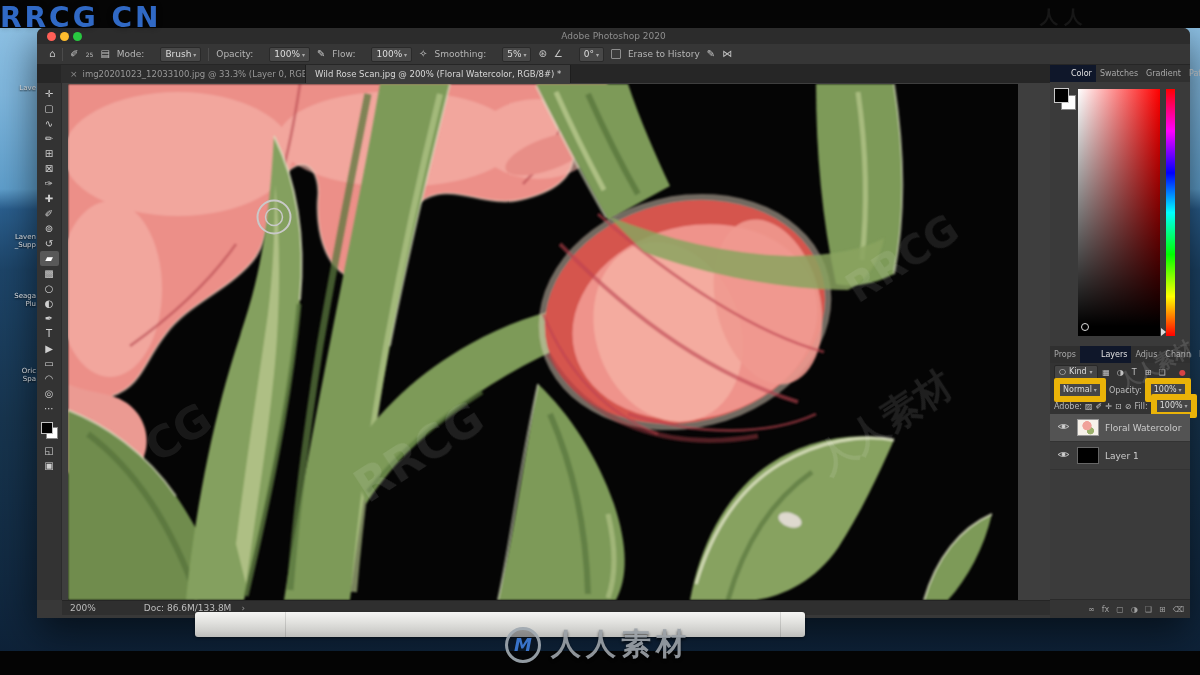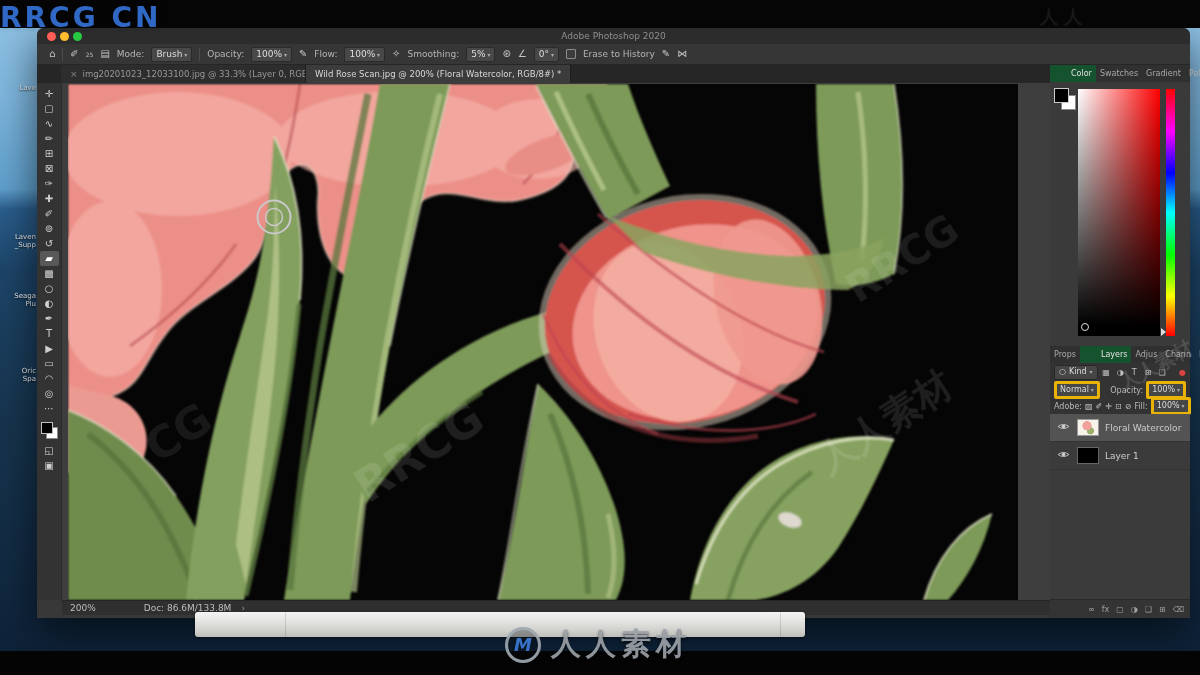--- a/index.html
+++ b/index.html
@@ -34,21 +34,21 @@
   .titlebar{position:absolute;left:0;top:0;right:0;height:16px;background:#2c2c2c;border-radius:7px 7px 0 0;}
   .tl{position:absolute;top:4px;width:9px;height:9px;border-radius:50%;}
   .title{position:absolute;left:0;right:0;top:3px;text-align:center;font-size:9px;color:#8f8f8f;}
   
   .options{position:absolute;left:0;top:16px;right:0;height:21px;background:#363636;
     border-bottom:1px solid #262626;display:flex;align-items:center;gap:7px;padding-left:12px;
     font-size:9px;color:#b5b5b5;box-sizing:border-box;}
   .ico{color:#c4c4c4;font-size:10px;line-height:10px;}
   .sep{width:1px;height:13px;background:#4b4b4b;}
   .val{background:#484848;border:1px solid #2a2a2a;border-radius:2px;padding:0 4px;height:13px;
-    line-height:12px;color:#dedede;white-space:nowrap;}
+    line-height:12px;color:#dedede;white-space:nowrap;margin-left:9px;}
   .val::after{content:" ▾";font-size:6px;color:#aaa;}
   .chk{width:8px;height:8px;border:1px solid #8d8d8d;border-radius:1px;background:#3c3c3c;}
   .bdot{width:7px;height:7px;border-radius:50%;background:#e8e8e8;margin:0 auto;}
   .bnum{font-size:6px;color:#bbb;text-align:center;line-height:6px;}
   
   .tabbar{position:absolute;left:0;top:37px;right:0;height:18px;background:#262626;display:flex;
     padding-left:24px;box-sizing:border-box;}
   .tab{height:18px;line-height:18px;font-size:8.5px;padding:0 9px;color:#989898;background:#2d2d2d;
     border-right:1px solid #1e1e1e;white-space:nowrap;overflow:hidden;display:flex;gap:5px;align-items:center;}
   .tab.active{background:#3c3c3c;color:#d8d8d8;}
@@ -69,21 +69,21 @@
   .statusbar{position:absolute;left:25px;top:572px;width:988px;height:15px;background:#2f2f2f;
     border-top:1px solid #252525;display:flex;align-items:center;font-size:9px;color:#bdbdbd;
     padding-left:8px;box-sizing:border-box;}
   .statusbar .zoomv{margin-right:48px;}
   .statusbar .chev{margin-left:10px;color:#9a9a9a;}
   
   .dock{position:absolute;left:1013px;top:37px;width:140px;height:553px;background:#333;}
   .ptabs{position:absolute;left:0;right:0;height:17px;background:#303030;display:flex;align-items:center;
     font-size:8px;color:#a8a8a8;}
   .ptab{padding:0 4px;line-height:17px;white-space:nowrap;}
-  .ptab.active{background:#14532d;color:#e2e2e2;padding-left:21px;}
+  .ptab.active{background:#0f172a;color:#e2e2e2;padding-left:21px;}
   .cp-body{position:absolute;left:0;top:17px;right:0;height:264px;background:#3a3a3a;}
   .cp-sw{position:relative;width:22px;height:22px;margin:6px 0 0 4px;}
   .cp-sw .fg{position:absolute;left:0;top:0;width:13px;height:13px;background:#000;border:1px solid #c9c9c9;z-index:2;}
   .cp-sw .bgc{position:absolute;right:0;bottom:0;width:13px;height:13px;background:#fff;border:1px solid #888;}
   .grad-sq{position:absolute;left:28px;top:7px;width:82px;height:247px;
     background:linear-gradient(to bottom,rgba(0,0,0,0),#000 96%),linear-gradient(to right,#fff,#f00);}
   .grad-cursor{position:absolute;left:3px;bottom:5px;width:6px;height:6px;border:1px solid #ddd;border-radius:50%;}
   .hue{position:absolute;left:116px;top:7px;width:9px;height:247px;
     background:linear-gradient(180deg,#f00 0%,#f0f 17%,#00f 34%,#0ff 50%,#0f0 67%,#ff0 84%,#f00 100%);}
   .hue-arrow{position:absolute;left:111px;top:246px;width:0;height:0;
@@ -92,21 +92,21 @@
   .lp-row{position:absolute;left:0;right:0;display:flex;align-items:center;gap:3px;
     padding:0 4px;font-size:8px;color:#b8b8b8;box-sizing:border-box;}
   .lp-filter{top:298px;height:18px;}
   .kind-box{display:flex;align-items:center;gap:3px;background:#464646;border:1px solid #282828;
     border-radius:2px;height:13px;line-height:12px;padding:0 4px;color:#ddd;}
   .kind-box::after{content:"▾";font-size:6px;color:#aaa;}
   .f-ico{font-size:8px;color:#c2c2c2;width:11px;text-align:center;}
   .reddot{color:#d84444;font-size:8px;margin-left:auto;}
   .lp-blend{top:317px;height:16px;}
   .lp-lock{top:333px;height:16px;}
-  .sval{background:#464646;border:3px solid #eab308;border-radius:2px;padding:0 3px;height:12px;
+  .sval{background:#464646;border:6px solid #eab308;border-radius:2px;padding:0 3px;height:12px;
     line-height:11px;color:#ddd;white-space:nowrap;}
   .sval::after{content:" ▾";font-size:6px;color:#aaa;}
   .lp-list{position:absolute;left:0;right:0;top:349px;height:186px;background:#3b3b3b;}
   .lrow{height:27px;display:flex;align-items:center;gap:6px;padding-left:5px;font-size:9px;color:#cccccc;
     border-bottom:1px solid #333;}
   .lrow.sel{background:#535353;}
   .thumb{width:22px;height:17px;border:1px solid #9a9a9a;box-sizing:border-box;}
   .thumb.floral{background:
     radial-gradient(circle at 45% 38%,#f0a29a 0 30%,rgba(0,0,0,0) 34%),
     radial-gradient(circle at 62% 72%,#9bb06b 0 20%,rgba(0,0,0,0) 24%),#f7f2ea;}

